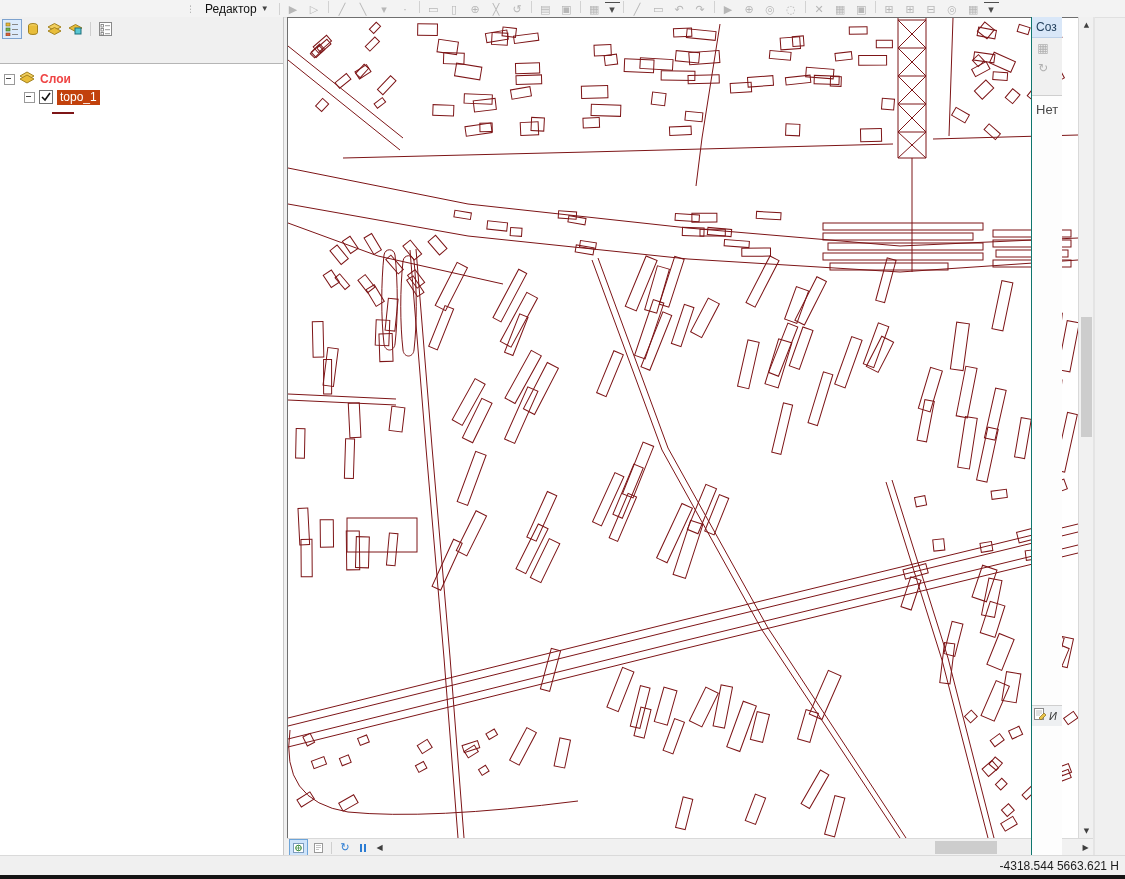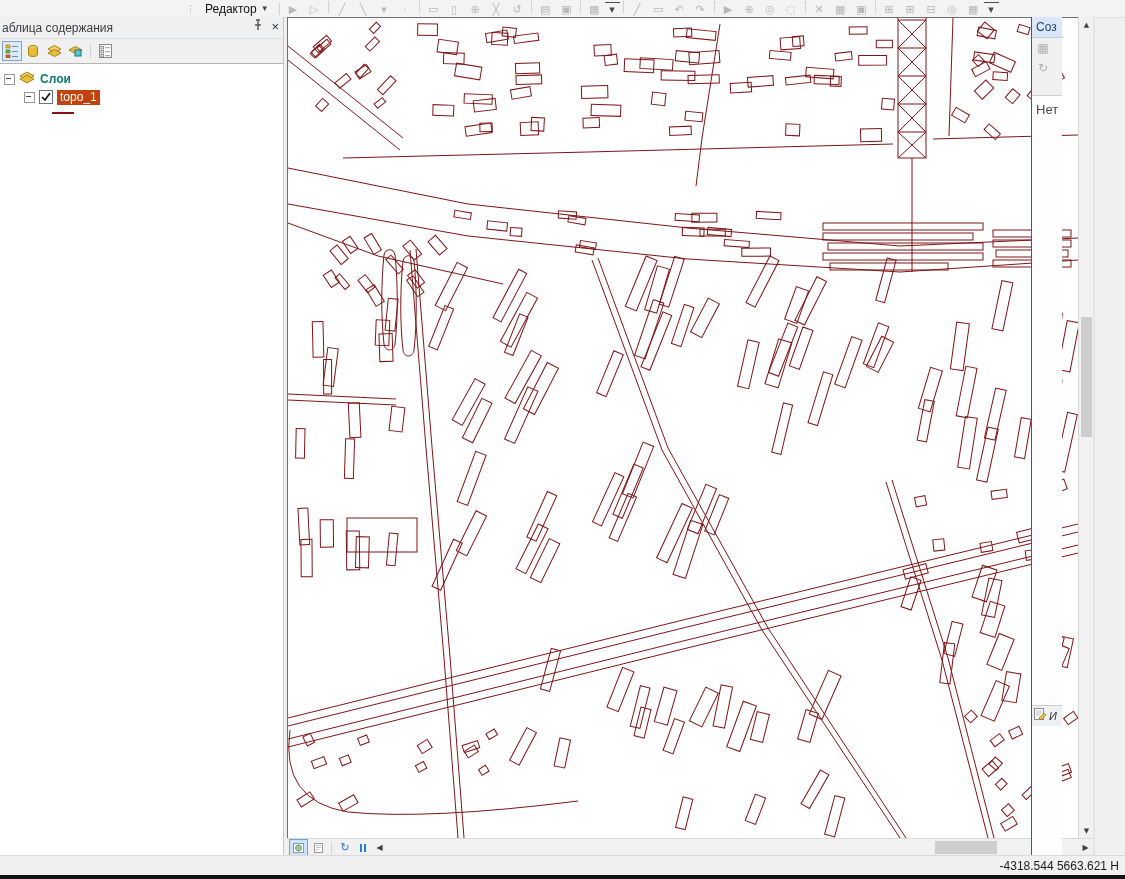--- a/index.html
+++ b/index.html
@@ -27,21 +27,21 @@
   .toc-title-btns{position:absolute;right:4px;top:2px;display:flex;gap:8px;align-items:center;}
   .toc-toolbar{height:24px;display:flex;align-items:center;padding-left:2px;background:#f0f0f0;}
   .toc-tb-btn{width:20px;height:20px;display:inline-flex;align-items:center;justify-content:center;margin-right:1px;}
   .toc-tb-btn.selected{background:#dcebfc;border:1px solid #7da2ce;width:18px;height:18px;}
   .toc-tb-sep{width:1px;height:14px;background:#cfcfcf;margin:0 4px;}
   .toc-tree{position:absolute;left:0;top:46px;width:283px;height:792px;background:#fff;
     border-top:1px solid #b5b5b5;padding-top:6px;}
   .tree-row{display:flex;align-items:center;height:18px;gap:4px;}
   .expander{width:9px;height:9px;border:1px solid #9a9a9a;background:#fff;position:relative;flex:0 0 auto;}
   .expander::after{content:"";position:absolute;left:1px;top:3px;width:5px;height:1px;background:#444;}
-  .tree-label{font-weight:700;color:#0f766e;}
+  .tree-label{font-weight:700;color:#ef4444;}
   .layer-label{color:#fff;background:#c2410c;padding:0 3px;line-height:15px;}
   .checkbox{width:12px;height:12px;border:1px solid #707070;background:#fff;position:relative;flex:0 0 auto;}
   .checkbox svg{position:absolute;left:0;top:0;}
   .line-symbol{width:22px;height:2px;margin-left:52px;margin-top:6px;}
   
   .map-container{position:absolute;left:287px;top:17px;width:791px;height:821px;background:#fff;
     border-top:1px solid #6f6f6f;border-left:1px solid #6f6f6f;overflow:hidden;}
   
   .v-scrollbar{position:absolute;left:1078px;top:17px;width:15px;height:821px;background:#f1f1f1;
     border-left:1px solid #d9d9d9;}
@@ -90,31 +90,20 @@
     <span class="drag-dots">⋮</span>
     <span class="editor-btn">
       <span>Редактор</span>
       <span class="caret">▼</span>
     </span>
     <span class="tb-sep"></span>
     <span id="tb-icons"><span class="tb-icon">▶</span><span class="tb-icon">▷</span><span class="tb-sep"></span><span class="tb-icon">╱</span><span class="tb-icon">╲</span><span class="tb-icon">▾</span><span class="tb-icon">·</span><span class="tb-sep"></span><span class="tb-icon">▭</span><span class="tb-icon">▯</span><span class="tb-icon">⊕</span><span class="tb-icon">╳</span><span class="tb-icon">↺</span><span class="tb-sep"></span><span class="tb-icon">▤</span><span class="tb-icon">▣</span><span class="tb-sep"></span><span class="tb-icon">▦</span><span class="tb-icon dark">▾</span><span class="tb-sep"></span><span class="tb-icon">╱</span><span class="tb-icon">▭</span><span class="tb-icon">↶</span><span class="tb-icon">↷</span><span class="tb-sep"></span><span class="tb-icon">▶</span><span class="tb-icon">⊕</span><span class="tb-icon">◎</span><span class="tb-icon">◌</span><span class="tb-sep"></span><span class="tb-icon">✕</span><span class="tb-icon">▦</span><span class="tb-icon">▣</span><span class="tb-sep"></span><span class="tb-icon">⊞</span><span class="tb-icon">⊞</span><span class="tb-icon">⊟</span><span class="tb-icon">◎</span><span class="tb-icon">▦</span><span class="tb-icon dark">▾</span></span>
   </div>
 
   <div class="toc-panel">
-    <div class="toc-titlebar">
-      <span class="toc-title">аблица содержания</span>
-      <span class="toc-title-btns">
-        <span>
-          <svg width="10" height="12" viewBox="0 0 10 12">
-              <path d="M3 1 H7 M5 1 V6 M2 6 H8 M5 6 V11" stroke="#555" stroke-width="1.4" fill="none"></path>
-            </svg>
-        </span>
-        <span style="color:#333;font-size:13px;line-height:12px;">×</span>
-      </span>
-    </div>
     <div class="toc-toolbar" id="toc-toolbar">
         <span class="toc-tb-btn selected">
           <svg width="14" height="14" viewBox="0 0 14 14">
             <rect x="1" y="1" width="4" height="3" fill="#e8b838" stroke="#8a6d1d" stroke-width="0.6"></rect>
             <path d="M7 2.5 H13" stroke="#888"></path>
             <rect x="1" y="6" width="4" height="3" fill="#6fb24c" stroke="#3f6e27" stroke-width="0.6"></rect>
             <path d="M7 7.5 H13" stroke="#888"></path>
             <rect x="1" y="11" width="4" height="3" fill="#d95f3b" stroke="#86431f" stroke-width="0.6"></rect>
             <path d="M7 12.5 H13" stroke="#888"></path>
           </svg>

